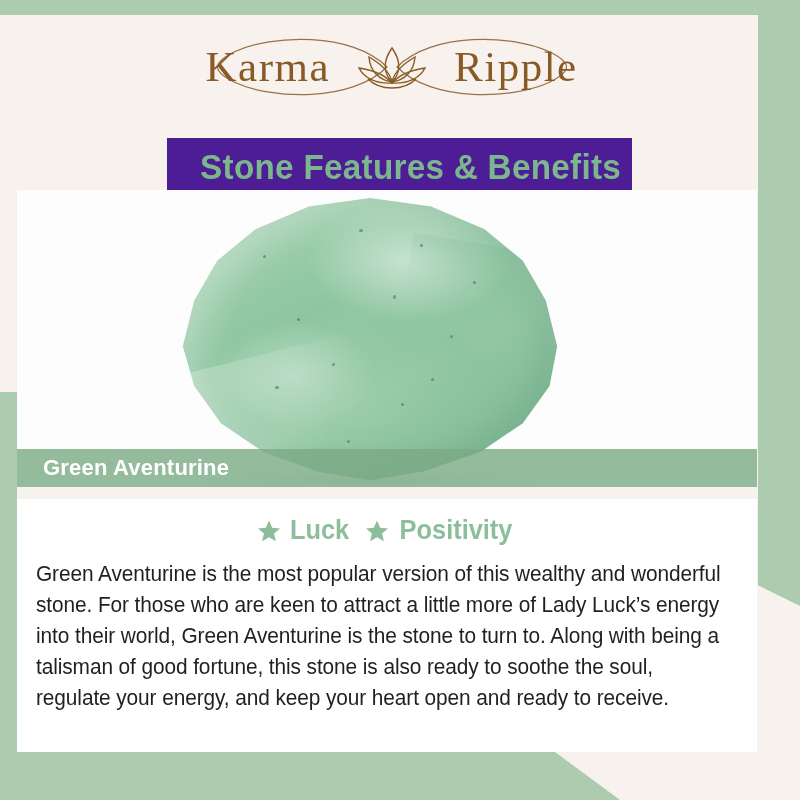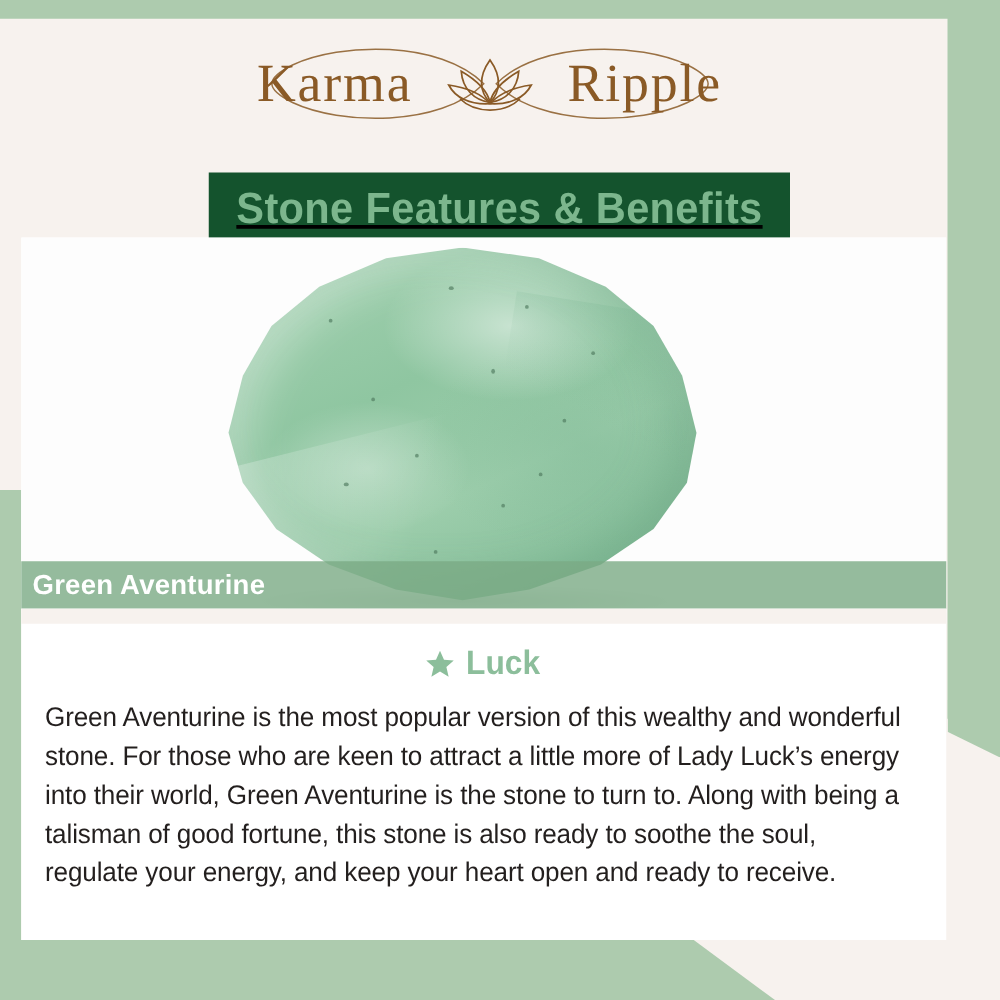--- a/index.html
+++ b/index.html
@@ -71,25 +71,24 @@
     font-size: 43px;
     fill: #8a5a26;
     letter-spacing: 1.5px;
   }
 
   
   .title-banner {
     position: absolute;
     left: 167px; top: 138px;
     width: 465px; height: 58px;
-    background: #14532d;
-    display: flex;
-    align-items: center;
-    justify-content: center;
-    text-decoration: underline;
+    background: #4c1d95;
+    display: flex;
+    align-items: center;
+    justify-content: flex-end;
   }
   .title-text {
     font-family: "Liberation Sans Narrow", "Liberation Sans", sans-serif;
     font-weight: bold;
     font-size: 35px;
     color: #7cb68d;
     letter-spacing: 0.3px;
     transform: scaleX(0.95);
     white-space: nowrap;
   }
@@ -165,21 +164,21 @@
   
   .name-band {
     position: absolute;
     left: 17px; top: 449px;
     width: 740px; height: 38px;
     background: rgba(122,170,133,0.80);
     display: flex;
     align-items: center;
   }
   .name-text {
-    margin-left: 9px;
+    margin-left: 26px;
     font-family: "Liberation Sans", sans-serif;
     font-weight: bold;
     font-size: 22px;
     color: #ffffff;
     letter-spacing: 0.2px;
   }
 
   
   .content {
     position: absolute;
@@ -304,20 +303,26 @@
 
     <div class="benefits">
 
       <div class="benefit">
         <svg class="star-icon" viewBox="0 0 24 24">
           <polygon points="12,1.5 15.2,8.7 23,9.4 17.1,14.6 18.9,22.3 12,18.2 5.1,22.3 6.9,14.6 1,9.4 8.8,8.7" fill="#8cbe9b"></polygon>
         </svg>
         <span class="benefit-label">Luck</span>
       </div>
 
+      <div class="benefit">
+        <svg class="star-icon" viewBox="0 0 24 24">
+          <polygon points="12,1.5 15.2,8.7 23,9.4 17.1,14.6 18.9,22.3 12,18.2 5.1,22.3 6.9,14.6 1,9.4 8.8,8.7" fill="#8cbe9b"></polygon>
+        </svg>
+        <span class="benefit-label">Positivity</span>
+      </div>
 
 
     </div>
 
     <div class="paragraph">Green Aventurine is the most popular version of this wealthy and wonderful stone. For those who are keen to attract a little more of Lady Luck’s energy into their world, Green Aventurine is the stone to turn to. Along with being a talisman of good fortune, this stone is also ready to soothe the soul, regulate your energy, and keep your heart open and ready to receive.</div>
   </div>
 
 </div>
 
 </body></html>

